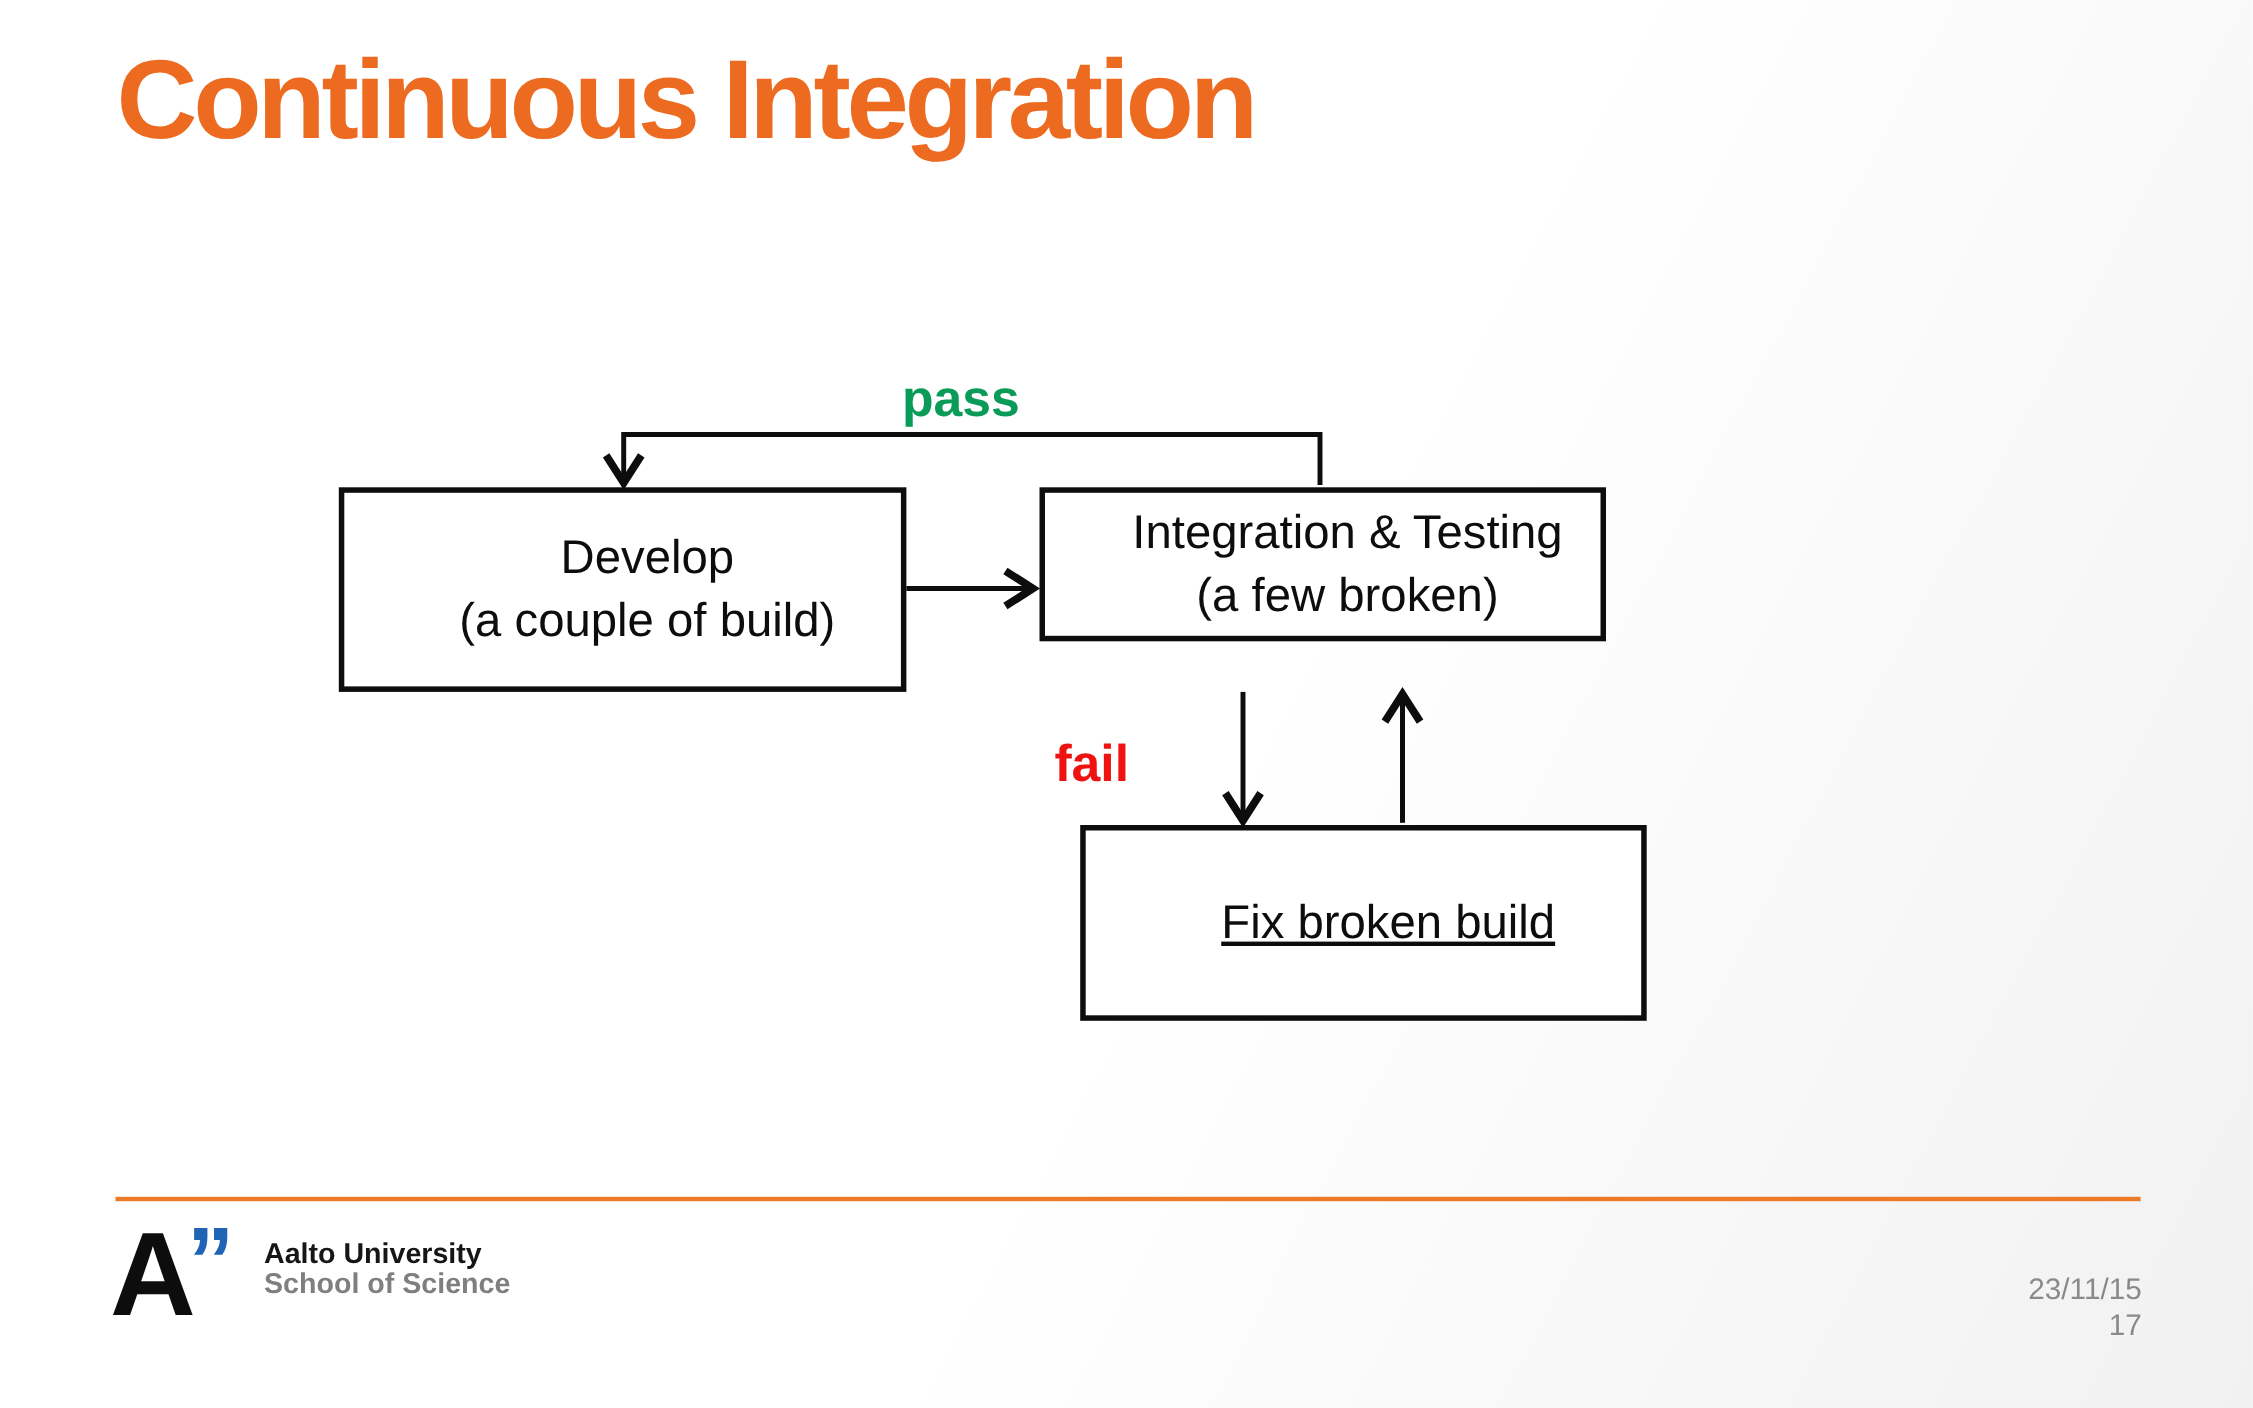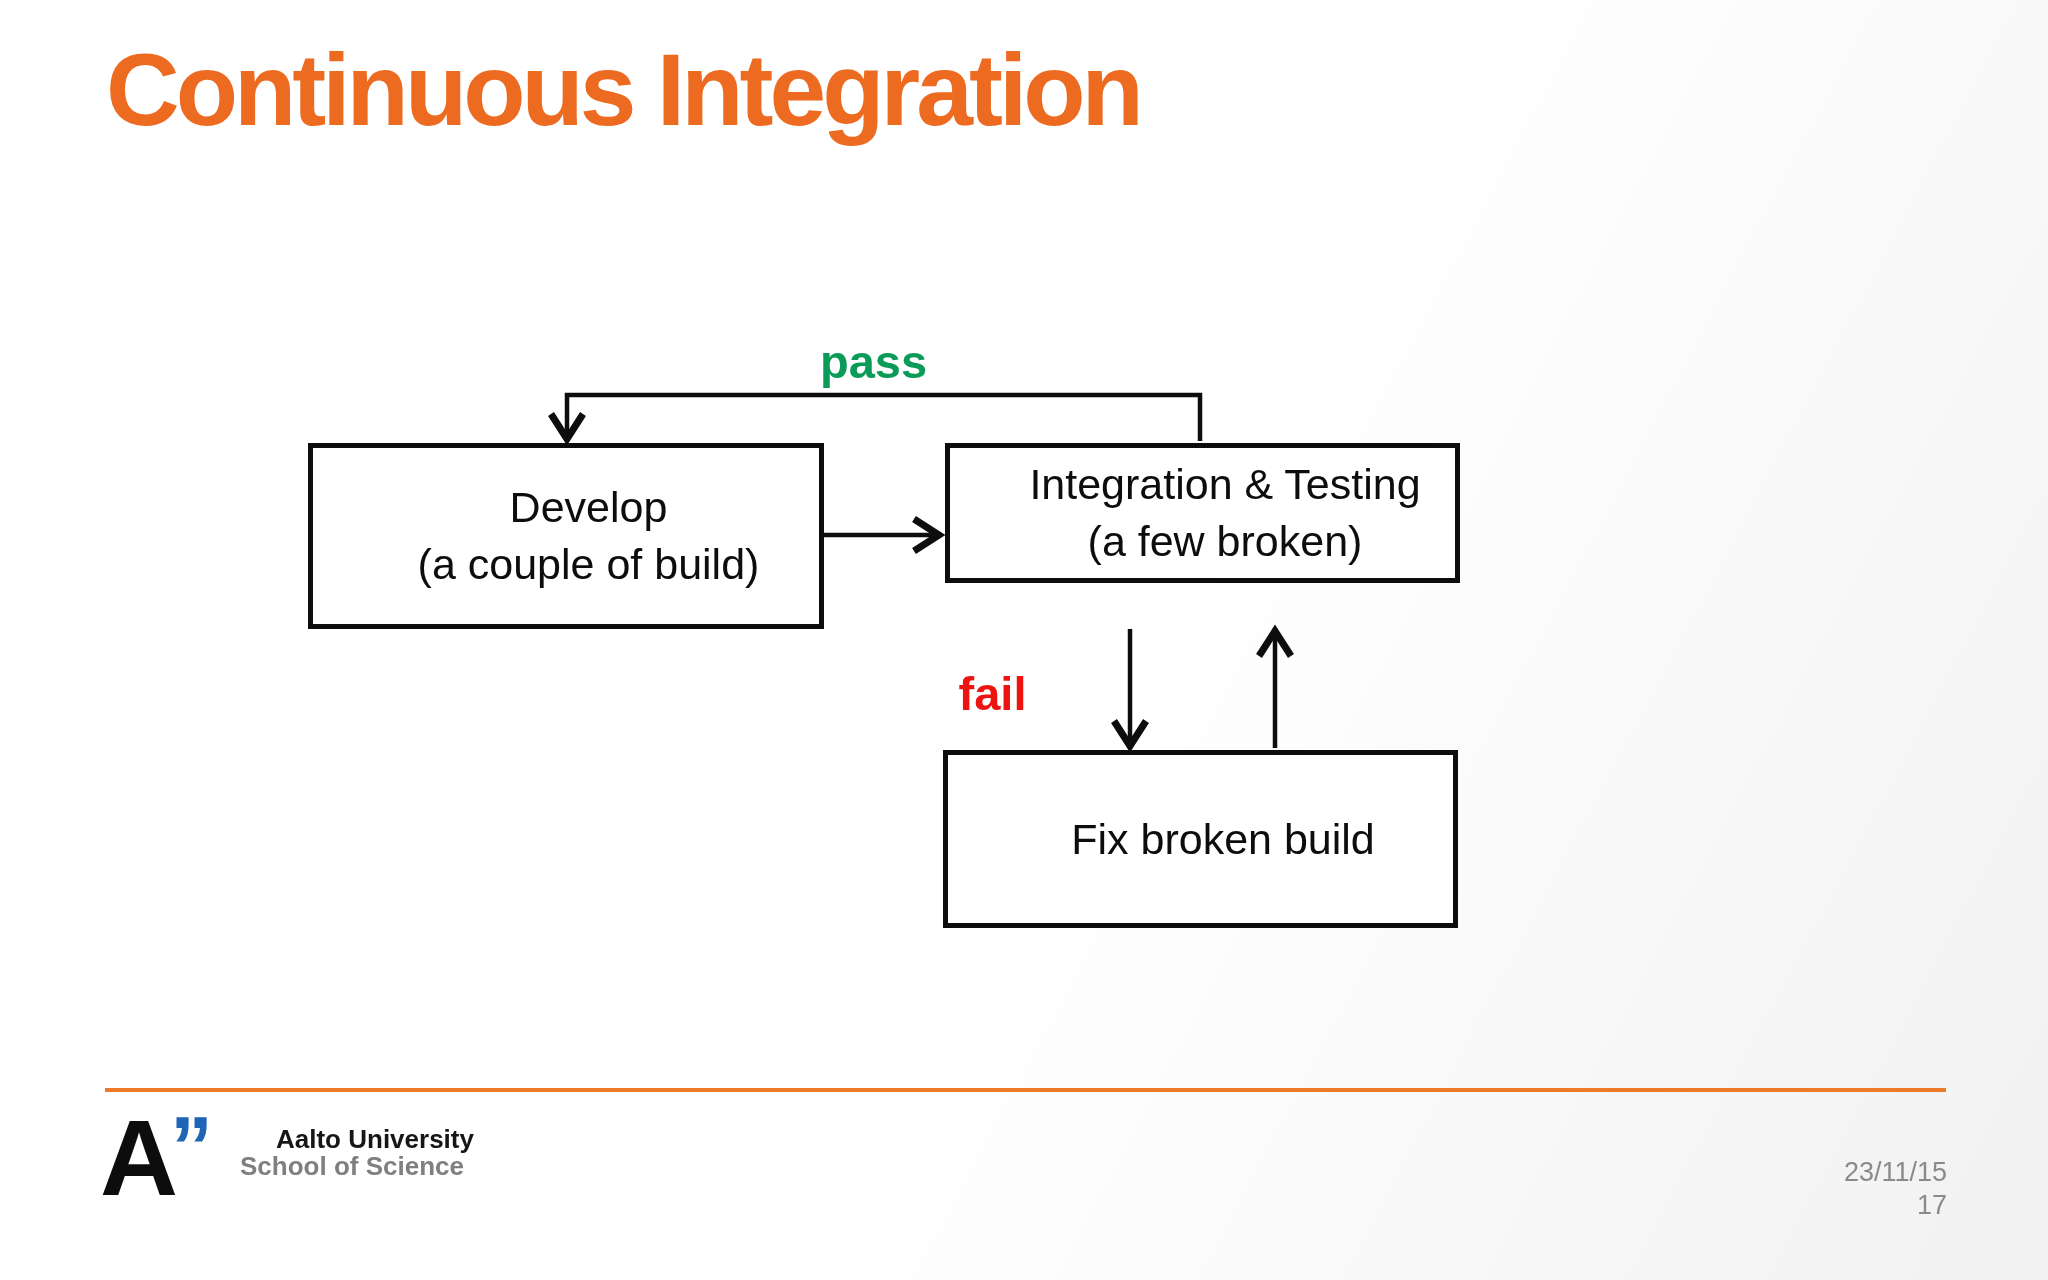--- a/index.html
+++ b/index.html
@@ -36,21 +36,21 @@
     border: 5px solid #0d0d0d;
     display: flex;
     align-items: center;
     justify-content: center;
     text-align: center;
     padding-left: 45px;
   }
   .node-text { font-size: 43px; line-height: 1.32; color: #0d0d0d; }
   .node.develop     { left: 308px; top: 443px; width: 516px; height: 186px; }
   .node.integration { left: 945px; top: 443px; width: 515px; height: 140px; }
-  .node.fix         { left: 943px; top: 750px; width: 515px; height: 178px; }
+  .node.fix         { left: 982px; top: 750px; width: 515px; height: 178px; text-decoration: underline; }
 
   
   .edge-label {
     position: absolute;
     font-size: 47px;
     font-weight: bold;
     line-height: 1;
     white-space: nowrap;
   }
   .edge-label.pass {
@@ -97,21 +97,21 @@
     line-height: 0.9;
     color: var(--logo-blue, #2065B5);
   }
   .org {
     position: absolute;
     left: 240px; top: 1126px;
     font-size: 26px; font-weight: bold;
     line-height: 27px;
     white-space: nowrap;
   }
-  .org-line1 { color: #161616; margin-left: 36px; }
+  .org-line1 { color: #161616; }
   .org-line2 { color: #7f7f7f; }
   .date-block {
     position: absolute;
     right: 101px; top: 1156px;
     text-align: right;
     font-size: 27px;
     line-height: 33px;
     color: var(--gray-text, #8A8A8A);
   }
 </style>

